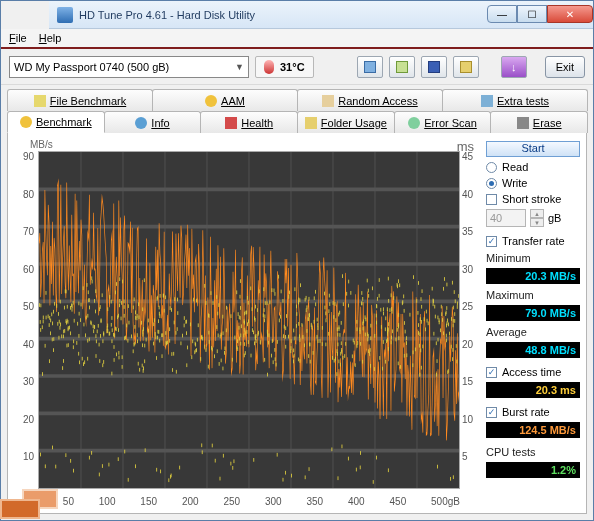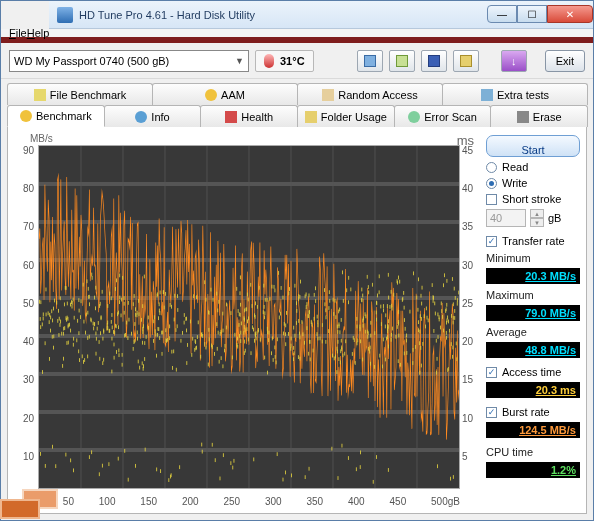--- a/index.html
+++ b/index.html
@@ -5,58 +5,58 @@
   * { box-sizing: border-box; }
   body { margin: 0; font-family: "Segoe UI", Tahoma, sans-serif; font-size: 11px; background: #fff; }
   .window { width: 594px; height: 521px; border: 1px solid #5a7ea8; background: #f0f0f0; display: flex; flex-direction: column; box-shadow: 0 0 8px rgba(0,0,0,.3);}
   .titlebar { height: 28px; background: linear-gradient(#ebf3fb, #d7e6f6); display: flex; align-items: center; padding: 0 0 0 8px; border-bottom: 1px solid #b6c8dc; margin-left: 48px;}
   .titlebar .ticon { width:16px; height:16px; background: linear-gradient(#7fb2e6,#2e6db3); border-radius:2px; margin-right:6px;}
   .titlebar .title { flex:1; color:#1f3a5f; }
   .winbtns { display:flex; }
   .winbtn { width:30px; height:18px; margin-top:-1px; border:1px solid #6b8ab0; background:linear-gradient(#eef5fc,#c8dcee); display:flex; align-items:center; justify-content:center; font-size:10px;}
   .winbtn.close { width:46px; background:linear-gradient(#f59a8f,#d94b3a); border-color:#a83628; color:#fff; border-top-right-radius:4px; border-bottom-right-radius:4px;}
   .winbtn.min { border-top-left-radius:4px; border-bottom-left-radius:4px;}
-  .menubar { height:14px; display:flex; align-items:center; padding:0 8px; background:#f4f4f4; border-bottom:6px solid #7f1d1d; }
+  .menubar { height:20px; display:flex; align-items:center; gap:12px; padding:0 8px; background:#f4f4f4; border-bottom:2px solid #7f1d1d; }
   .menubar span { text-decoration: none; }
   .menubar .mn { }
   .menubar .mn u { text-decoration: underline; }
   .toolbar { height:36px; background:#f0f0f0; display:flex; align-items:center; padding:4px 8px; gap:6px; border-bottom:1px solid #dadada;}
   .drive { width:240px; height:22px; border:1px solid #888; background:#fff; display:flex; align-items:center; padding:0 4px; font-size:11px;gap:19px;}
   .drive .arrow { margin-left:auto; font-size:9px; color:#555;}
   .temp { height:22px; border:1px solid #b8b8b8; border-radius:2px; display:flex; align-items:center; padding:0 8px; gap:6px; background:#f7f7f7;}
   .thermo { width:10px; height:14px; background:linear-gradient(#ffb6b6,#c33); border-radius:5px;}
   .tbbtn { width:26px; height:22px; border:1px solid #9da7b2; background:linear-gradient(#fff,#e0e5ea); border-radius:2px; display:flex; align-items:center; justify-content:center;}
   .tbsquare{width:12px;height:12px;}
   .exitbtn { height:22px; padding:0 10px; border:1px solid #8895a5; background:linear-gradient(#fff,#dde3ea); border-radius:3px; display:flex; align-items:center;}
   .tabrows { padding:4px 6px 0 6px; }
-  .tabrow { display:flex; }
+  .tabrow { display:flex;text-decoration:underline; }
   .tab { flex:1; height:22px; border:1px solid #b5b5b5; border-bottom:none; display:flex; align-items:center; justify-content:center; gap:4px; background:linear-gradient(#fdfdfd,#e8e8e8); font-size:11px; border-radius:3px 3px 0 0; margin-right:-1px;}
   .tab.active { background:#fff; position:relative; z-index:2; border-bottom:1px solid #fff;}
   .tab .ic { width:12px; height:12px; }
   .panel { margin:0 6px 6px 6px; border:1px solid #b5b5b5; background:#fff; flex:1; display:flex; position:relative; border-top:none;}
   .chartwrap { flex:1; padding:8px 4px 8px 6px; position:relative;}
   .axis-left-label { position:absolute; left:22px; top:6px; font-size:10px; color:#666;}
   .axis-right-label { position:absolute; right:6px; top:6px; font-size:13px; color:#666;}
   .plot { position:absolute; left:30px; right:20px; top:18px; bottom:24px; background:#383838; border:1px solid #aaa;}
   .yticks-l { position:absolute; left:2px; top:18px; bottom:24px; width:24px; display:flex; flex-direction:column; justify-content:space-between; text-align:right; font-size:10px; color:#555;}
   .yticks-r { position:absolute; right:0px; top:18px; bottom:24px; width:18px; display:flex; flex-direction:column; justify-content:space-between; text-align:left; font-size:10px; color:#555;}
   .xticks { position:absolute; left:30px; right:20px; bottom:6px; display:flex; justify-content:space-between; font-size:10px; color:#555;}
   .side { width:106px; padding:8px 6px; display:flex; flex-direction:column; gap:4px; font-size:11px;}
-  .startbtn { height:22px; border:1px solid #6f9fd4; background:linear-gradient(#f4f9ff,#cfe2f6); border-radius:7px; display:flex; align-items:flex-end; justify-content:center; color:#0b3d86;}
+  .startbtn { height:16px; border:1px solid #6f9fd4; background:linear-gradient(#f4f9ff,#cfe2f6); border-radius:0; display:flex; align-items:flex-start; justify-content:center; color:#0b3d86;}
   .radio, .check { display:flex; align-items:center; gap:5px;}
   .radio .bullet{width:11px;height:11px;border:1px solid #6f8aa8;border-radius:50%;display:flex;align-items:center;justify-content:center;background:#fff;}
   .radio .bullet.on::after{content:"";width:5px;height:5px;border-radius:50%;background:#2e6db3;display:block;}
   .check .box{width:11px;height:11px;border:1px solid #6f8aa8;background:#fff;display:flex;align-items:center;justify-content:center;font-size:9px;color:#2e6db3;}
   .check .box.on::after{content:"✓";}
   .stroke { display:flex; align-items:center; gap:4px;}
   .numfield{width:40px;height:18px;border:1px solid #b5b5b5;background:#f3f3f3;color:#999;display:flex;align-items:center;padding:0 3px;font-size:11px;}
   .spin{width:14px;height:18px;display:flex;flex-direction:column;}
   .spin div{flex:1;border:1px solid #b5b5b5;background:#eee;font-size:6px;display:flex;align-items:center;justify-content:center;color:#888;}
   .statlabel{font-size:11px;color:#222;margin-top:1px;}
-  .statval{height:16px;background:#000;color:#00e0ff;font-weight:bold;display:flex;align-items:center;justify-content:flex-end;padding:0 4px;font-size:11px;text-decoration:underline;}
+  .statval{height:16px;background:#000;color:#00e0ff;font-weight:bold;display:flex;align-items:center;justify-content:flex-end;padding:0 4px;font-size:11px;}
   .statval.y{color:#ffcf3a;}
   .statval.o{color:#ff9a3a;}
   .statval.g{color:#5fe060;}
   .watermark{position:absolute;left:-8px;bottom:-6px;width:60px;height:34px;}
   .watermark .bar1{position:absolute;left:0;bottom:0;width:40px;height:20px;background:#d26a2a;border:2px solid #efb78f;}
   .watermark .bar2{position:absolute;left:22px;bottom:10px;width:36px;height:20px;background:#e8925a;border:2px solid #f6d2b8;opacity:.9;}
 </style>
 </head>
 <body>
 
@@ -964,18 +964,18 @@
       <div class="check" style="margin-top:4px">
           <span class="box on"></span>
           <span>Access time</span>
         </div>
       <div class="statval y">20.3 ms</div>
       <div class="check" style="margin-top:4px">
           <span class="box on"></span>
           <span>Burst rate</span>
         </div>
       <div class="statval o">124.5 MB/s</div>
-      <div class="statlabel" style="margin-top:4px">CPU time</div>
+      <div class="statlabel" style="margin-top:4px">CPU tests</div>
       <div class="statval g">1.2%</div>
     </div>
   </div>
 
 </div>
 
 </body></html>

